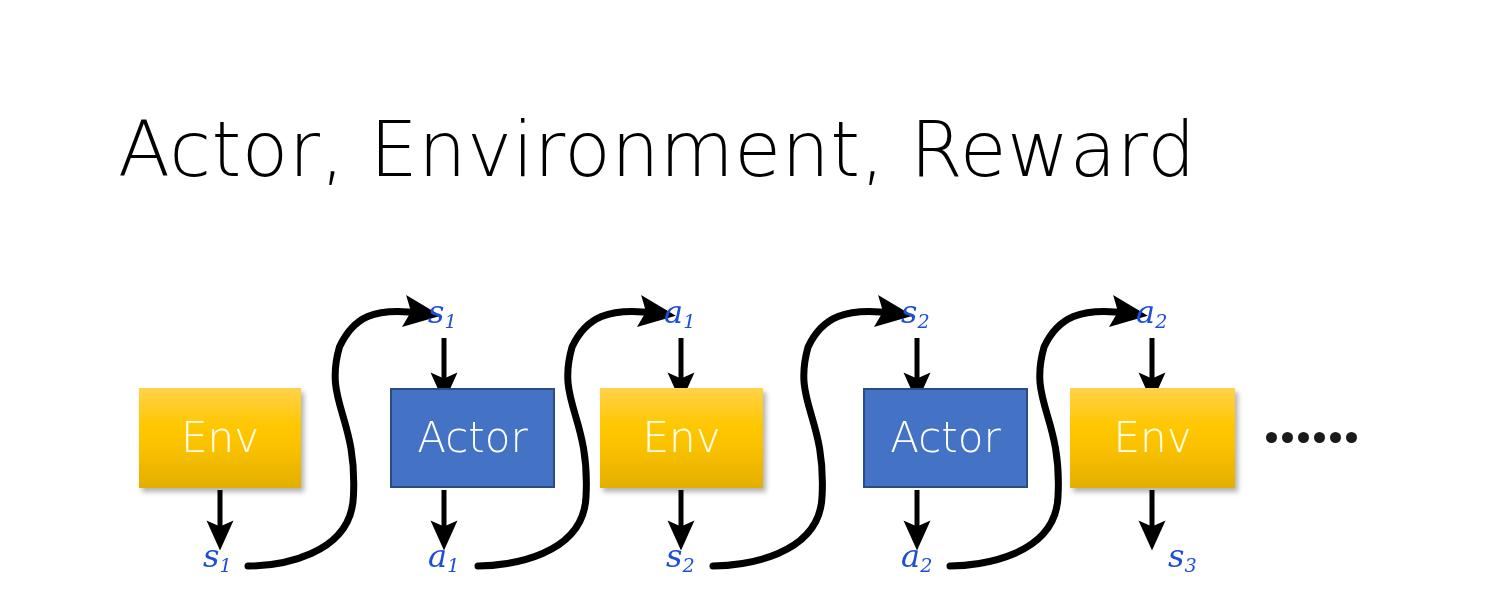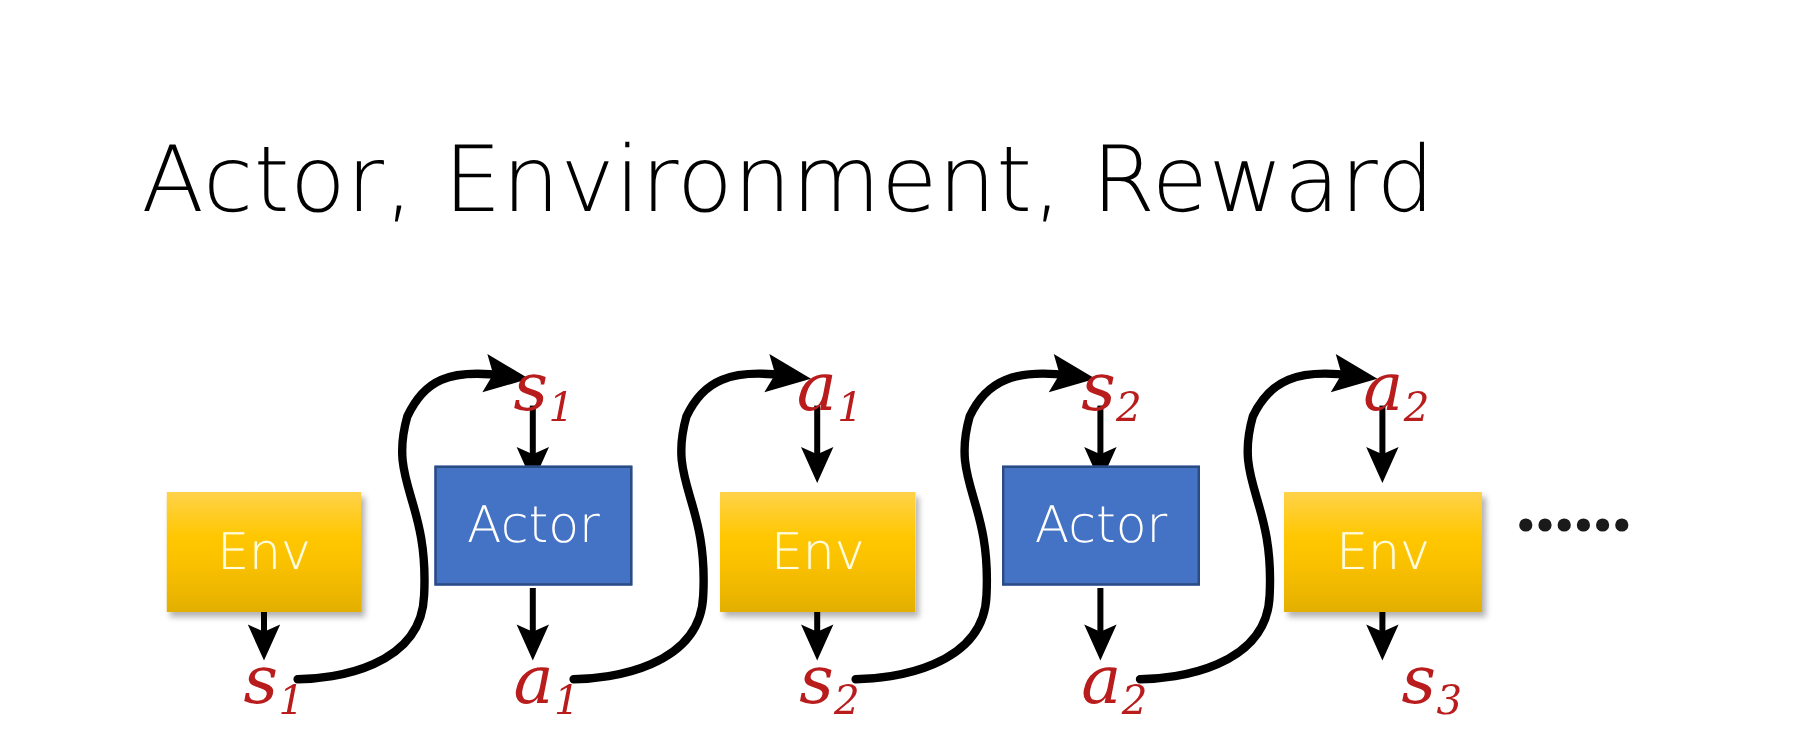--- a/index.html
+++ b/index.html
@@ -48,25 +48,25 @@
     box-sizing: border-box;
   }
   .node-env {
     background: linear-gradient(to bottom,
                 #ffd24a 0%,
                 #ffc700 38%,
                 #f9c000 62%,
                 #e3af00 100%);
     box-shadow: 3px 4px 5px rgba(0,0,0,0.30);
     border: none;
-    margin-top: 22px;
   }
   .node-actor {
     background: #4472c4;
     border: 2px solid #2b4b83;
+    margin-left: 28px;
   }
   .node-label {
     font-family: "DejaVu Sans", sans-serif;
     font-weight: 300;
     font-size: 42px;
     line-height: 1;
     user-select: none;
   }
   .node-env .node-label {
     color: #fffde0;
@@ -74,22 +74,22 @@
   }
   .node-actor .node-label {
     color: #ffffff;
   }
 
   
   .mathlab {
     position: absolute;
     font-family: "DejaVu Serif", serif;
     font-style: italic;
-    font-size: 56px;
-    color: #b91c1c;
+    font-size: 32px;
+    color: #1d4ed8;
     white-space: nowrap;
     line-height: 1;
     user-select: none;
   }
   .mathlab sub {
     font-size: 0.60em;
     font-style: italic;
     vertical-align: baseline;
     position: relative;
     top: 0.28em;

